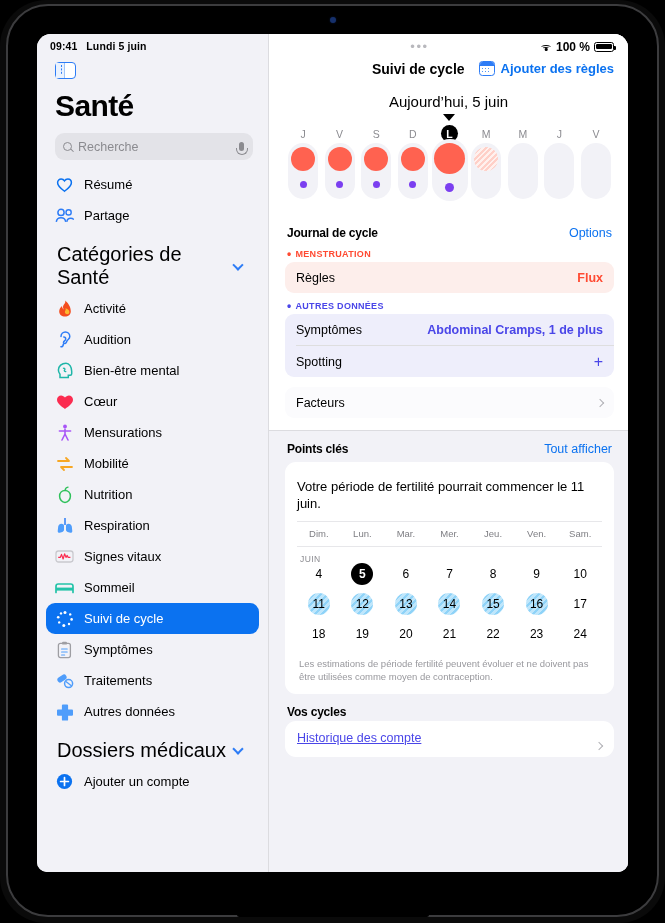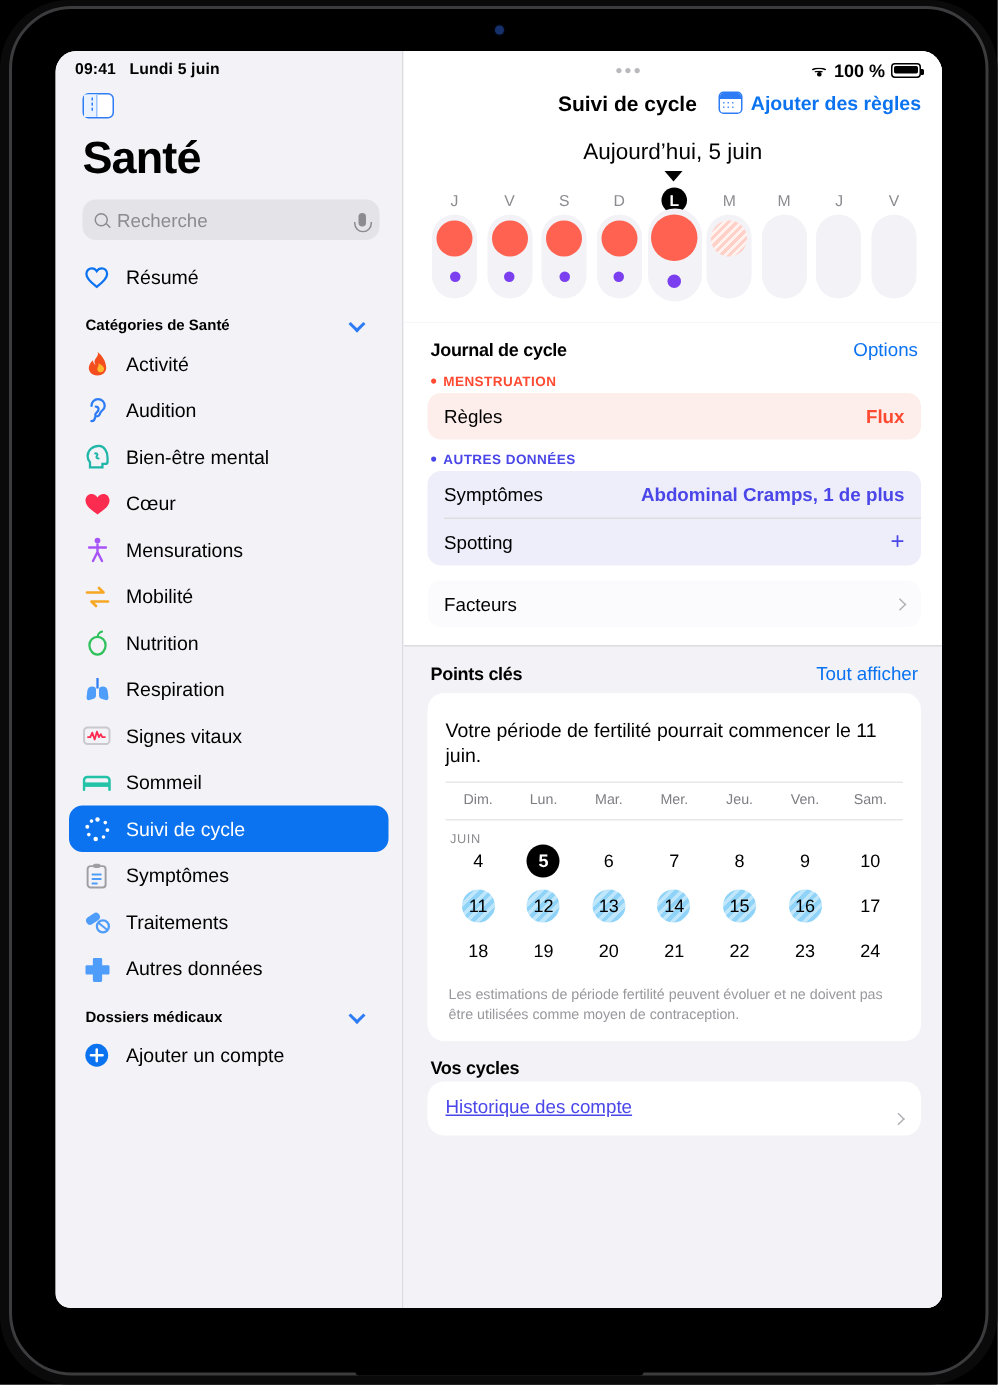--- a/index.html
+++ b/index.html
@@ -107,21 +107,21 @@
     font-size: 13px; color: #000; cursor: pointer;
   }
   .nav-item.selected { background: #0b72f0; color: #fff; font-weight: 400; }
   .nav-ico {
     width: 19px; height: 19px; flex: 0 0 19px;
     display: flex; align-items: center; justify-content: center;
   }
   .sect-head {
     display: flex; align-items: center; justify-content: space-between;
     padding: 12px 14px 4px 11px;
-    font-size: 10px; font-weight: 700; color: #000;
+    font-size: 20px; font-weight: 400; color: #000;
   }
   .chev-d {
     width: 8px; height: 8px; border-right: 2px solid #2d7cf6;
     border-bottom: 2px solid #2d7cf6; transform: rotate(45deg);
     margin-right: 3px; margin-top: -3px;
   }
   
   #main {
     flex: 1; height: 100%; position: relative;
     background: #f2f2f7; overflow: hidden;
@@ -342,20 +342,31 @@
 
         <div class="nav-item">
           <span class="nav-ico">
             <svg width="17" height="16" viewBox="0 0 17 16">
                 <path d="M8.5 14.2C6 12.3 1.6 9.3 1.6 5.7 1.6 3.4 3.3 1.9 5.2 1.9c1.4 0 2.6.8 3.3 1.9C9.2 2.7 10.4 1.9 11.8 1.9c1.9 0 3.6 1.5 3.6 3.8 0 3.6-4.4 6.6-6.9 8.5z" fill="none" stroke="#0B72F0" stroke-width="1.5"></path>
               </svg>
           </span>
           <span>Résumé</span>
         </div>
 
+        <div class="nav-item">
+          <span class="nav-ico">
+            <svg width="19" height="15" viewBox="0 0 19 15">
+              <circle cx="6" cy="4.4" r="3.1" fill="none" stroke="#2D7CF6" stroke-width="1.5"></circle>
+              <circle cx="13.6" cy="4.4" r="2.6" fill="none" stroke="#2D7CF6" stroke-width="1.4"></circle>
+              <path d="M1.3 13.8c.3-2.6 2.3-4.1 4.7-4.1s4.4 1.5 4.7 4.1" fill="none" stroke="#2D7CF6" stroke-width="1.5"></path>
+              <path d="M11.8 13.8c.3-2.2 1.9-3.6 3.9-3.6 1.3 0 2.4.5 3.1 1.5" fill="none" stroke="#2D7CF6" stroke-width="1.4"></path>
+            </svg>
+          </span>
+          <span>Partage</span>
+        </div>
 
         <div class="sect-head">
           <span>Catégories de Santé</span>
           <span class="chev-d"></span>
         </div>
 
         <div class="nav-item">
           <span class="nav-ico">
             <svg width="14" height="17" viewBox="0 0 14 17">
                 <path d="M7 .6C8.4 3.4 5 4.3 5 7.3c0 .9.4 1.6.9 2.1C5 9.1 4 7.8 4 6.1 2.2 7.6 1.2 9.6 1.2 11.4c0 3 2.6 5 5.8 5s5.8-2 5.8-5C12.8 7 10.2 3 7 .6z" fill="#F44D1E"></path>

